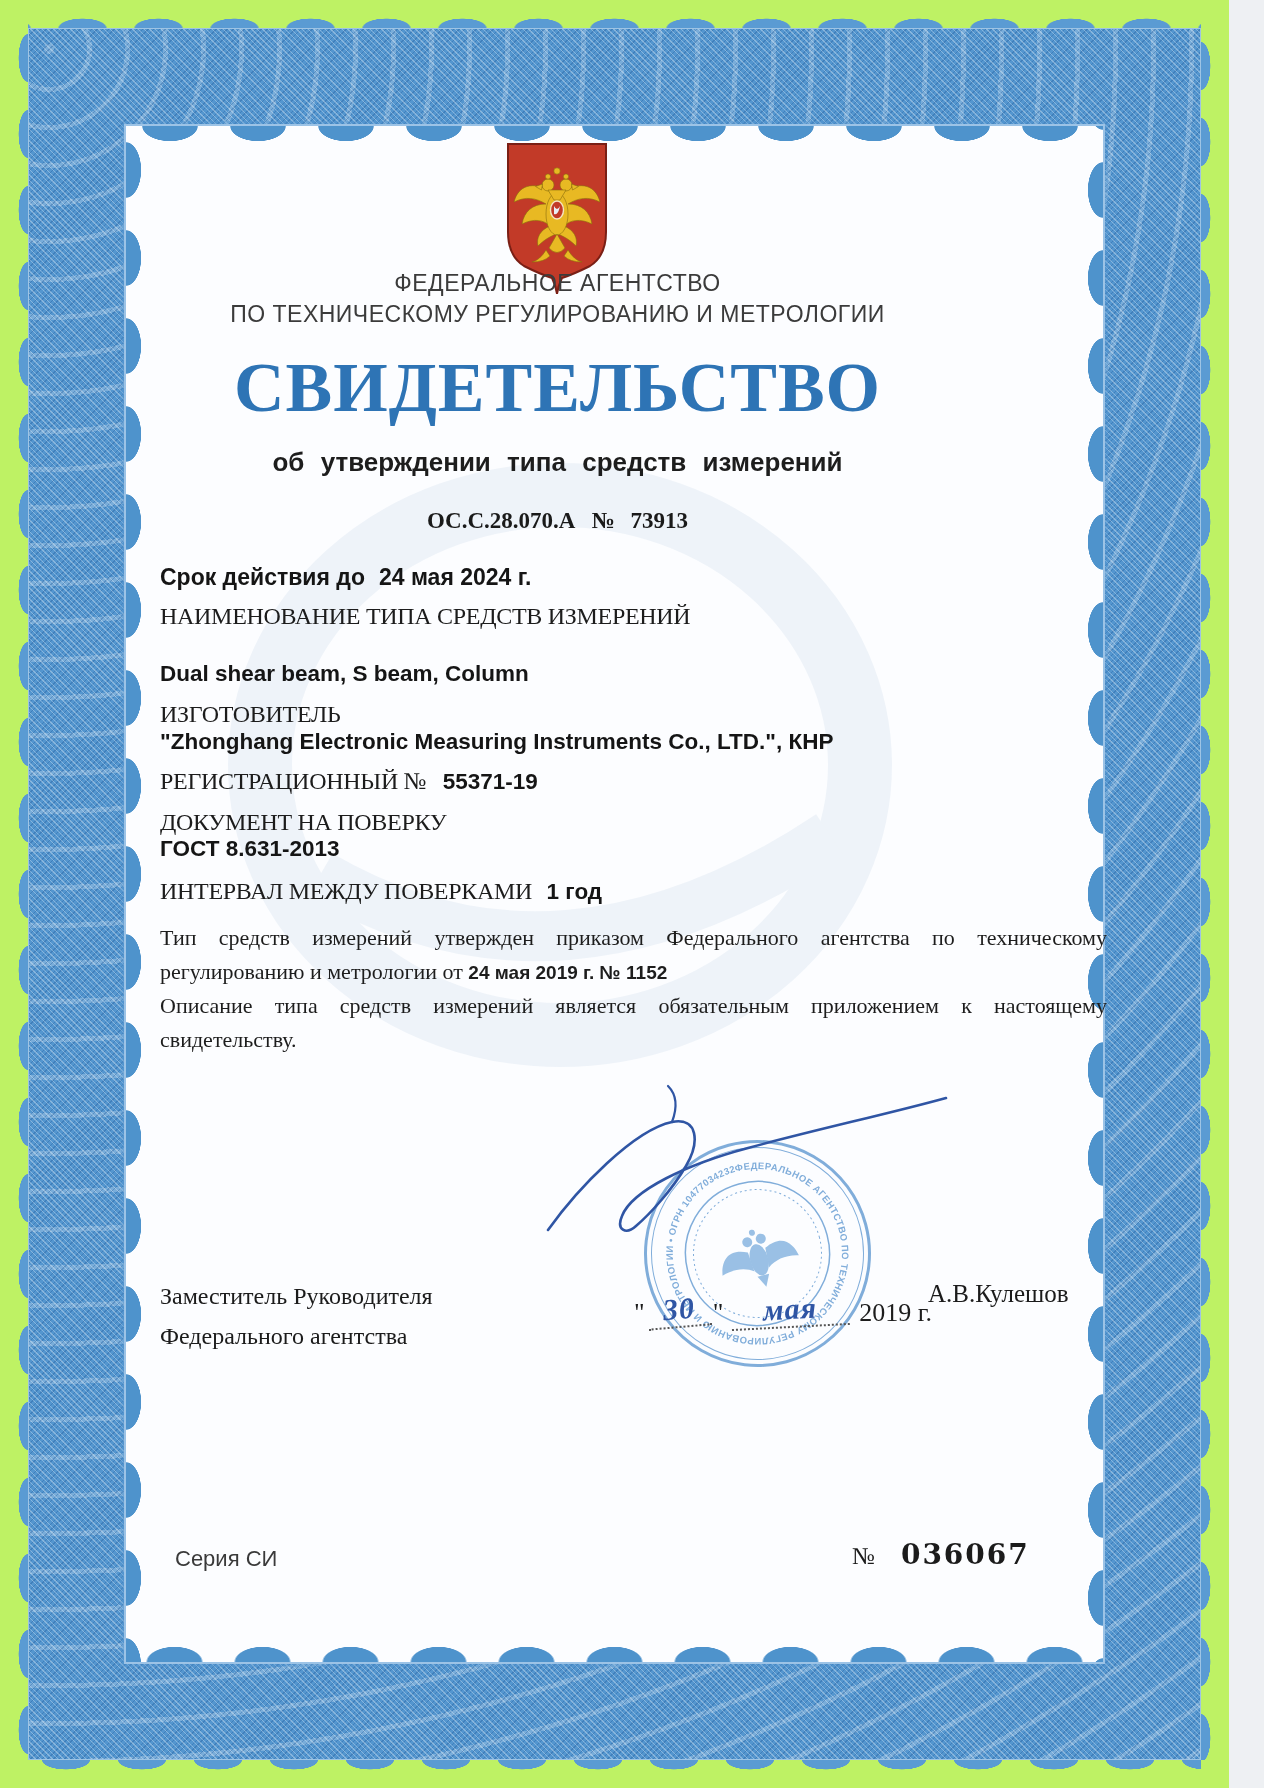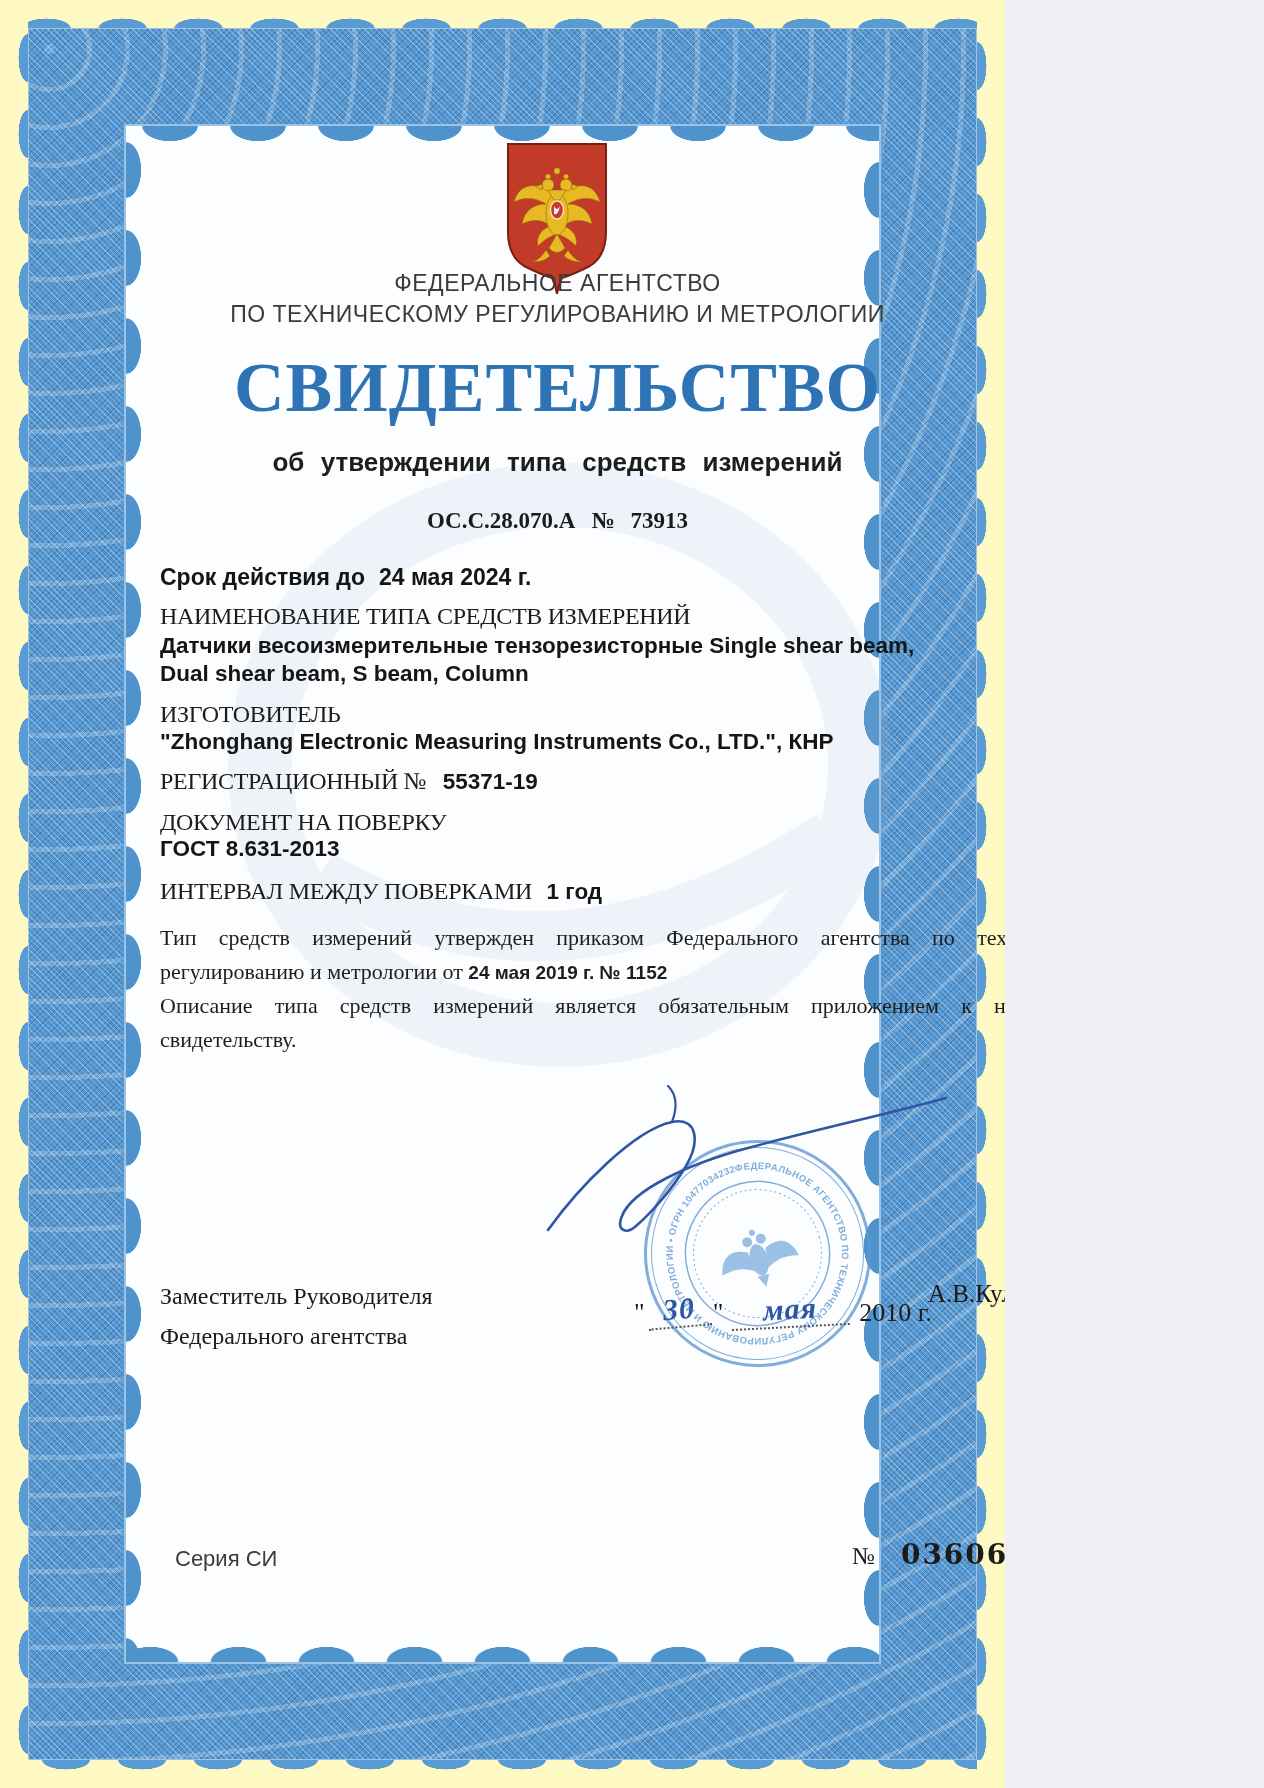--- a/index.html
+++ b/index.html
@@ -1,16 +1,16 @@
 <!DOCTYPE html>
 <html><head>
 <meta charset="utf-8">
 <style>
   html,body{margin:0;padding:0;background:#eef0f3;}
-  .page{position:relative;width:1005px;height:1788px;background:#fef9c3;overflow:hidden;
+  .page{position:relative;width:1229px;height:1788px;background:#bef264;overflow:hidden;
         font-family:"Liberation Sans",sans-serif;}
   
   .band{position:absolute;inset:28px;z-index:1;
         background-color:#5496cf;
         background-image:
           repeating-linear-gradient(45deg, rgba(255,255,255,.30) 0 1px, rgba(255,255,255,0) 1px 4px),
           repeating-linear-gradient(135deg, rgba(23,80,145,.32) 0 1px, rgba(23,80,145,0) 1px 4px),
           repeating-radial-gradient(circle at 20px 20px, rgba(255,255,255,.22) 0 5px, rgba(84,150,207,0) 5px 38px);
         border:1px solid #9ec4e4;}
   .inner{position:absolute;inset:126px;z-index:2;background:#fcfdff;
@@ -135,21 +135,20 @@
   <div class="abs ctr subtitle">об утверждении типа средств измерений</div>
   <div class="abs ctr certno">
     <span>ОС.С.28.070.А</span><span class="sign">№</span><span>73913</span>
   </div>
 
   <div class="abs validity">
     <span>Срок действия до</span><span class="v">24 мая 2024 г.</span>
   </div>
 
   <div class="abs lbl" style="left:160px;top:603px;">НАИМЕНОВАНИЕ ТИПА СРЕДСТВ ИЗМЕРЕНИЙ</div>
-  <div class="abs bv" style="left:160px;top:633px;">Датчики весоизмерительные тензорезисторные Single shear beam,</div>
   <div class="abs bv" style="left:160px;top:661px;">Dual shear beam, S beam, Column</div>
 
   <div class="abs lbl" style="left:160px;top:701px;">ИЗГОТОВИТЕЛЬ</div>
   <div class="abs bv" style="left:160px;top:729px;">"Zhonghang Electronic Measuring Instruments Co., LTD.", КНР</div>
 
   <div class="abs" style="left:160px;top:768px;">
     <span class="lbl">РЕГИСТРАЦИОННЫЙ №</span>
     <span class="bv" style="margin-left:12px;">55371-19</span>
   </div>
 
@@ -202,21 +201,21 @@
         </g>
       </g>
     </svg>
   </div>
 
   <div class="abs dateline">
     <span class="q">"</span>
     <span class="hand dotted day">30</span>
     <span class="q">"</span>
     <span class="hand dotted mon">мая</span>
-    <span class="year">2010 г.</span>
+    <span class="year">2019 г.</span>
   </div>
 
   <div class="abs series">Серия СИ</div>
   <div class="abs formno">
     <span class="ns">№</span><span class="nv">036067</span>
   </div>
 
 </div>
 
 </body></html>

